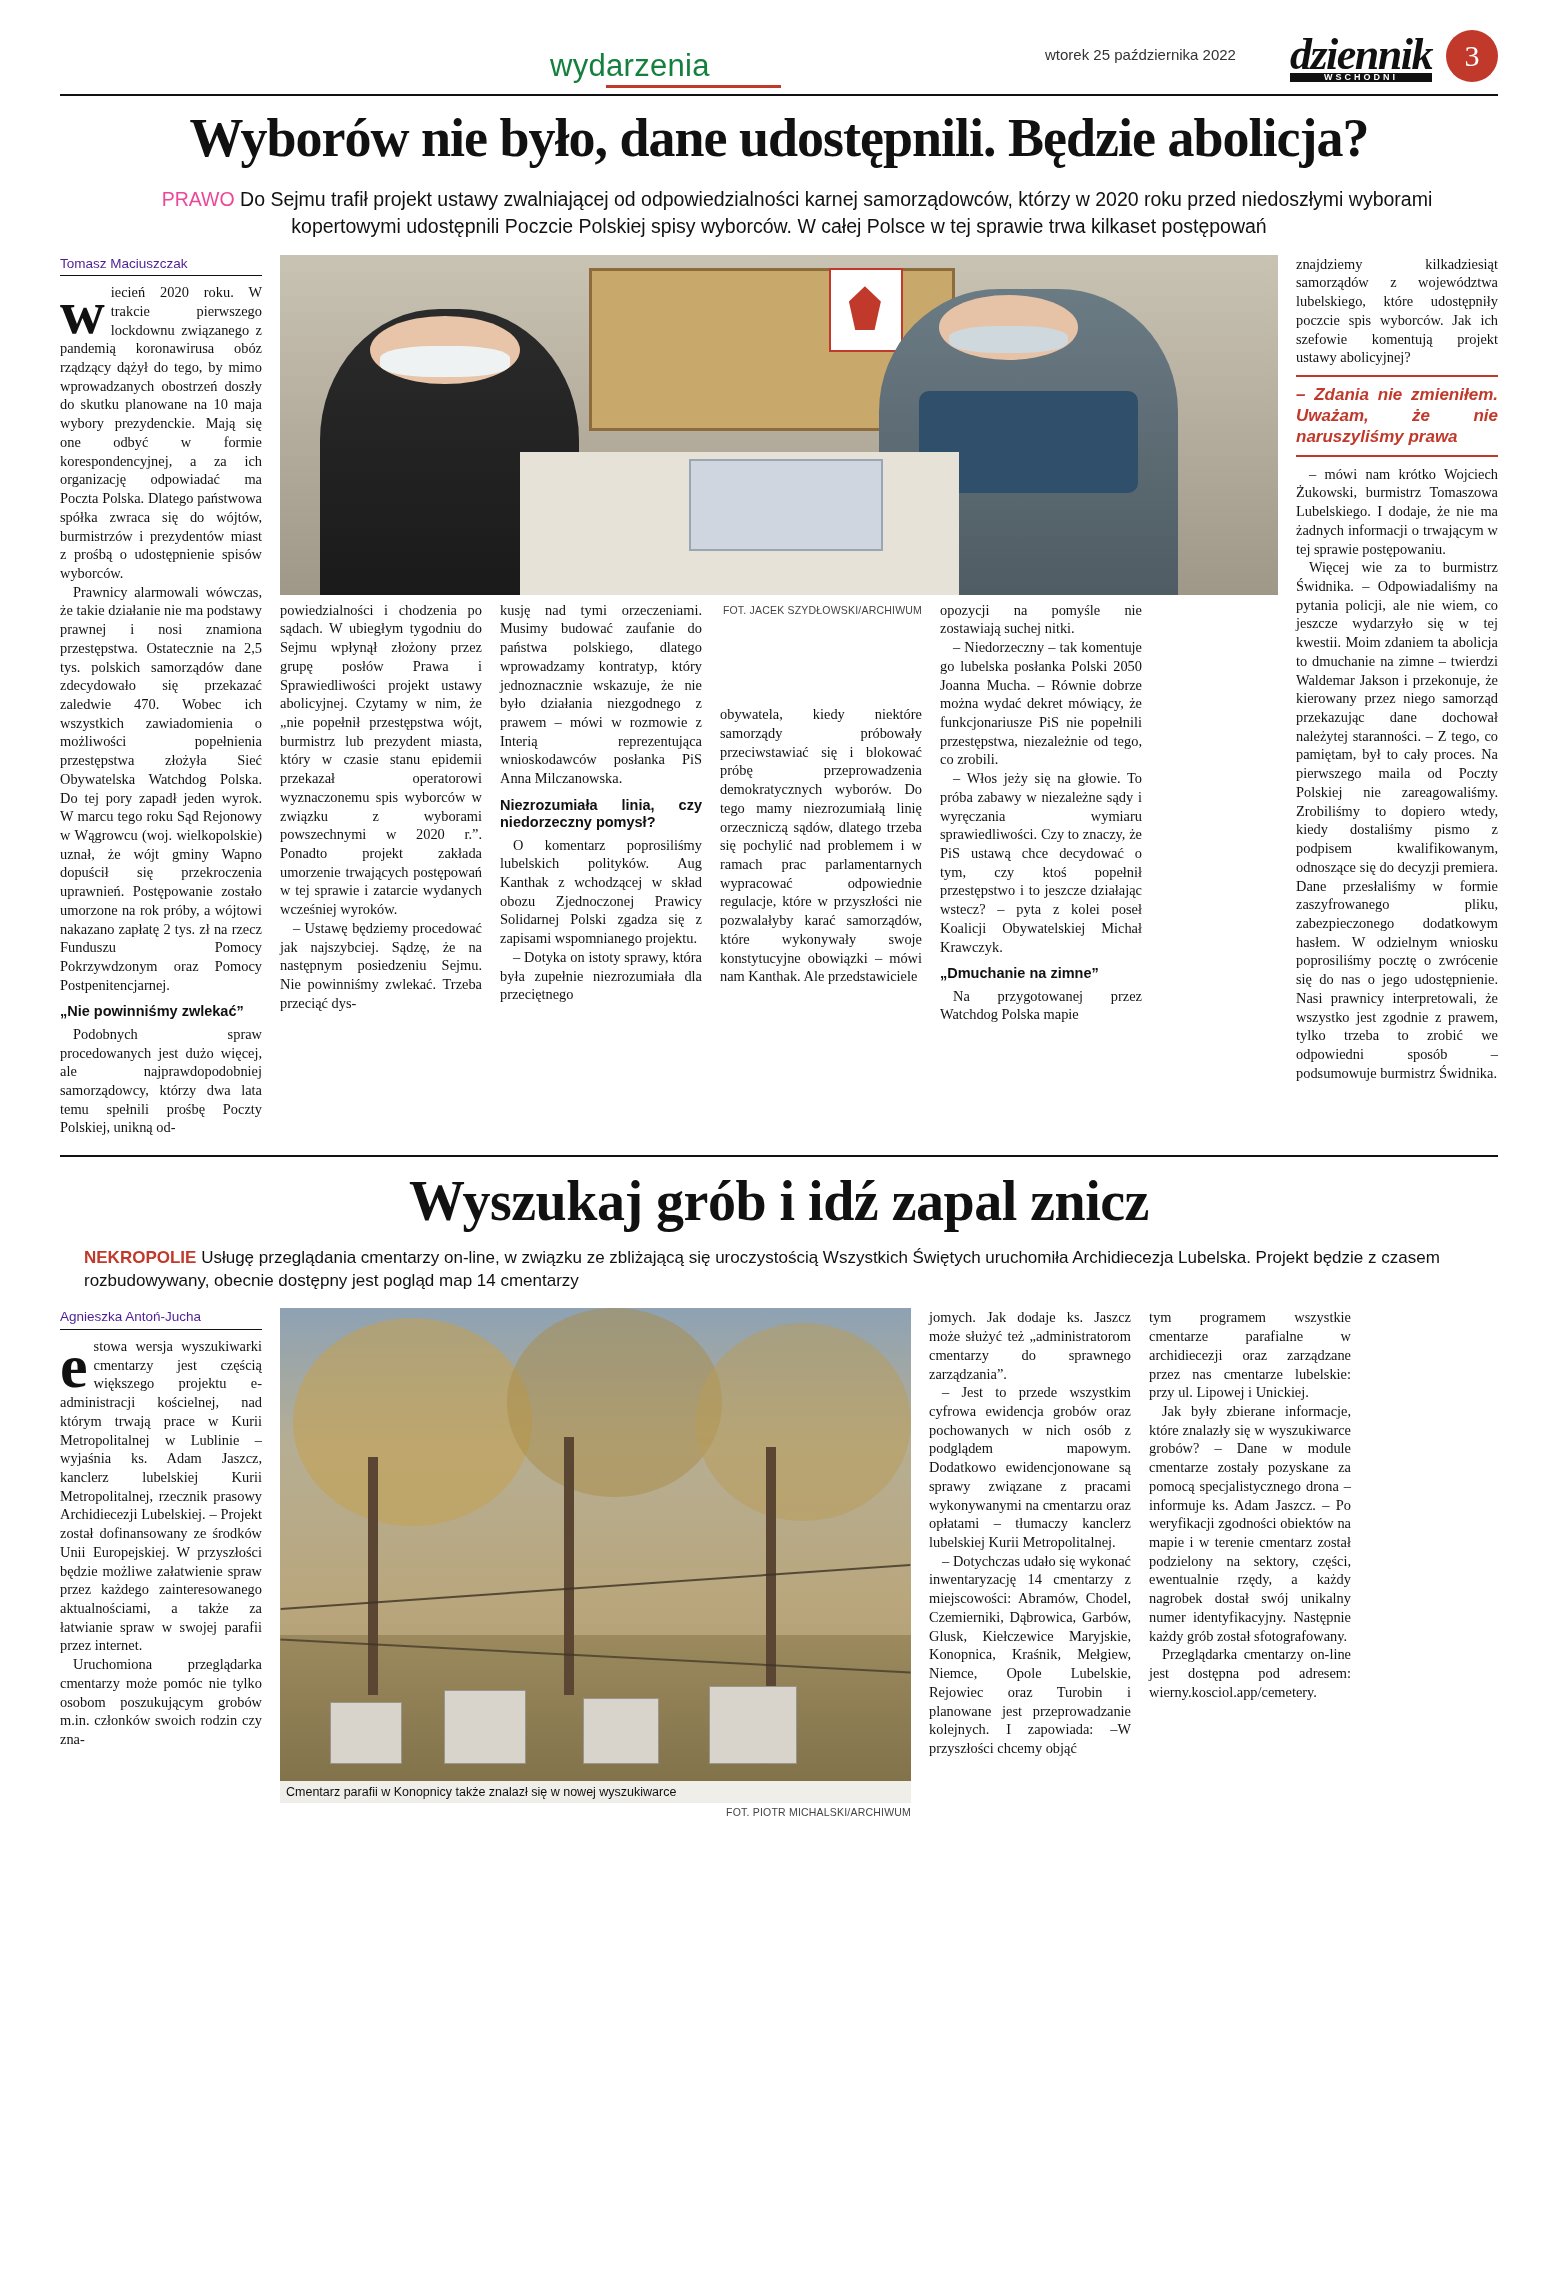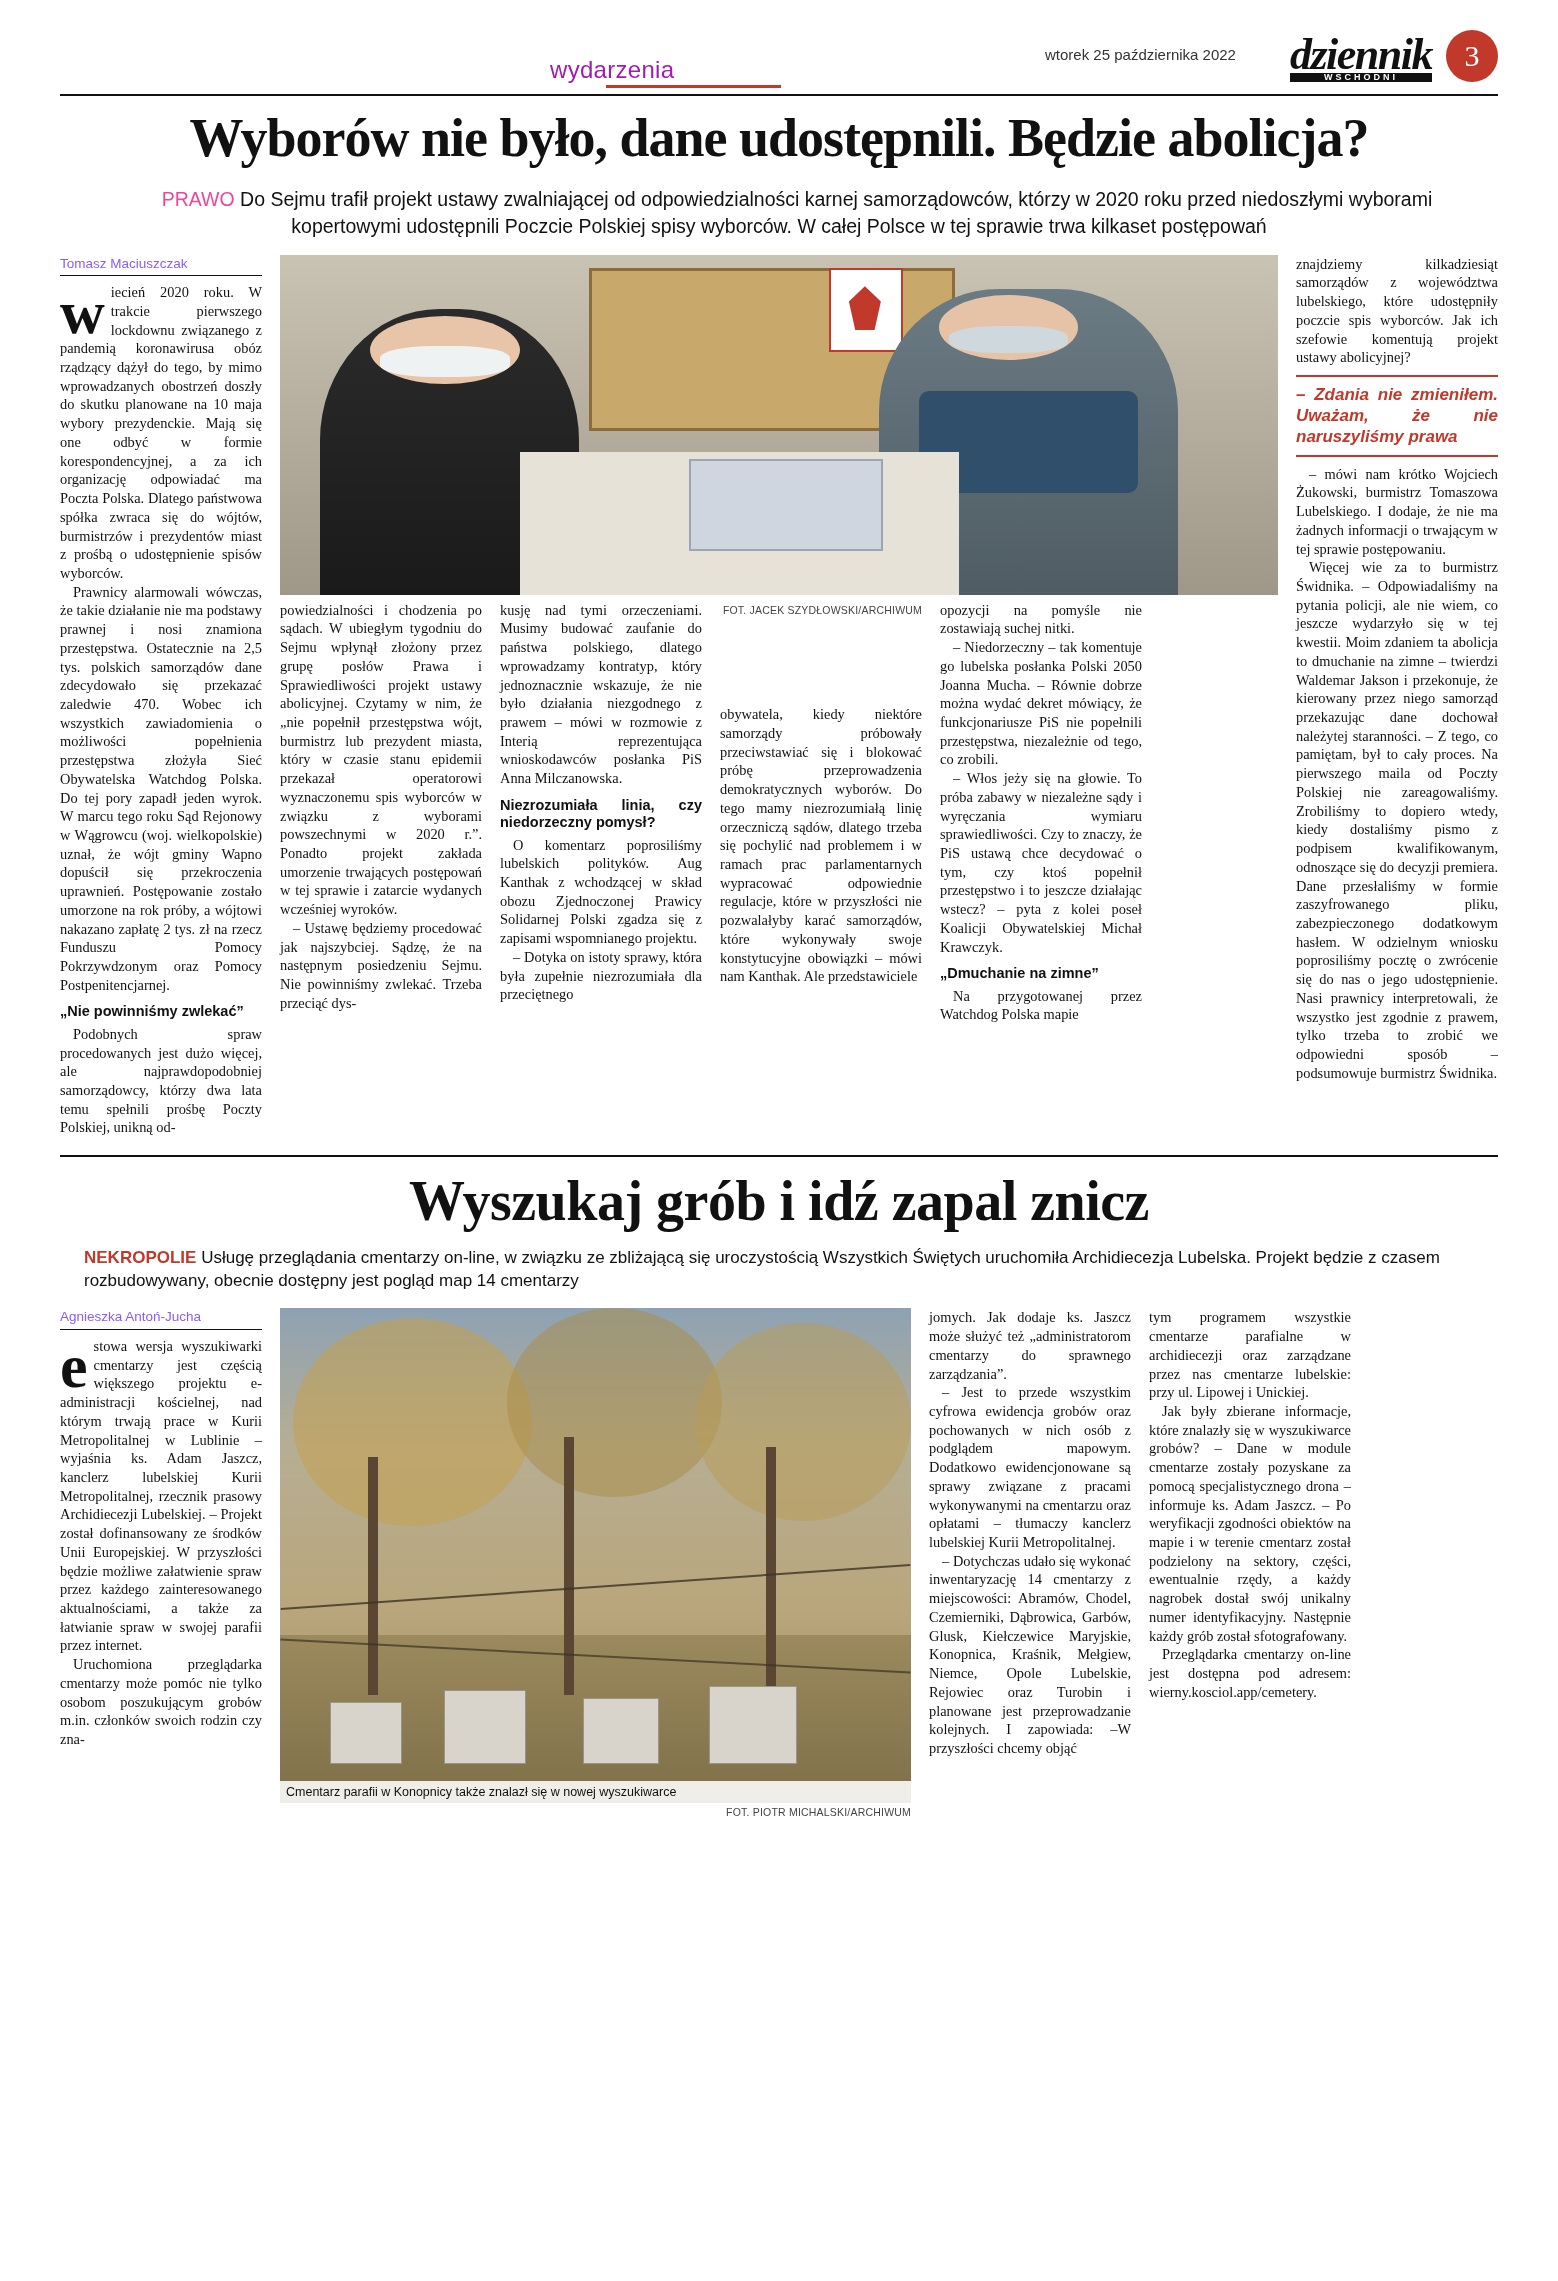--- a/index.html
+++ b/index.html
@@ -1,39 +1,39 @@
 <!DOCTYPE html>
 <html><head>
 <meta charset="utf-8">
 <style>
   html,body{margin:0;padding:0;background:#ffffff;}
   body{width:1558px;height:2281px;font-family:"Liberation Serif",serif;color:#111;}
   .page{width:1558px;height:2281px;position:relative;box-sizing:border-box;padding:0 60px;}
 
   
   .masthead{position:relative;height:84px;display:flex;align-items:flex-end;justify-content:space-between;padding-bottom:6px;}
-  .section-label{font-family:"Liberation Sans",sans-serif;font-size:24px;color:#a21caf;font-weight:400;letter-spacing:.3px;padding-left:490px;}
+  .section-label{font-family:"Liberation Sans",sans-serif;font-size:31px;color:#15803d;font-weight:400;letter-spacing:.3px;padding-left:490px;}
   .section-underline{position:absolute;left:546px;bottom:2px;width:175px;height:3px;background:#c0392b;}
   .mast-right{display:flex;align-items:center;gap:14px;}
   .issue-date{font-family:"Liberation Sans",sans-serif;font-size:15px;color:#333;margin-bottom:6px;}
   .logo{font-family:"Liberation Serif",serif;font-weight:700;font-style:italic;font-size:44px;letter-spacing:-1.5px;color:#111;line-height:1;margin-left:40px;}
   .logo .sub{display:block;font-family:"Liberation Sans",sans-serif;font-style:normal;font-weight:700;font-size:9px;letter-spacing:3px;color:#fff;background:#111;text-align:center;margin-top:-4px;}
   .pagenum{width:52px;height:52px;border-radius:50%;background:#c0392b;color:#fff;font-family:"Liberation Serif",serif;font-size:30px;display:flex;align-items:center;justify-content:center;margin-bottom:2px;}
   .rule{height:2px;background:#111;margin-top:4px;}
 
   
   .headline{font-family:"Liberation Serif",serif;font-weight:700;font-size:54px;line-height:.97;text-align:center;letter-spacing:-1px;margin:16px 0 0 0;}
   .lede{margin:22px 40px 0 40px;text-align:center;font-family:"Liberation Sans",sans-serif;font-size:19.5px;line-height:1.34;color:#111;}
   .lede .kicker{color:#ec4899;font-weight:400;margin-left:36px;}
 
   
   .cols{display:flex;gap:18px;margin-top:16px;}
   .col{width:202px;font-size:14.4px;line-height:1.30;text-align:justify;}
   .col.wide{width:auto;flex:1;}
-  .byline{font-family:"Liberation Sans",sans-serif;font-size:13.5px;color:#8b5cf6;border-bottom:1px solid #111;padding-bottom:3px;margin-bottom:7px;}
+  .byline{font-family:"Liberation Sans",sans-serif;font-size:13.5px;color:#4c1d95;border-bottom:1px solid #111;padding-bottom:3px;margin-bottom:7px;}
   p{margin:0;text-indent:13px;}
   p.noind{text-indent:0;}
   .subhead{font-family:"Liberation Sans",sans-serif;font-weight:700;font-size:14.5px;margin:9px 0 4px 0;text-indent:0;line-height:1.2;}
   .dropcap::first-letter{float:left;font-family:"Liberation Serif",serif;font-size:62px;line-height:.82;font-weight:700;padding:4px 6px 0 0;}
 
   
   .photo-wrap{position:relative;}
   .ph1{height:340px;background:
      linear-gradient(180deg,#c9c3b4 0%,#b9b2a2 40%,#9f9889 100%);
      position:relative;overflow:hidden;}

